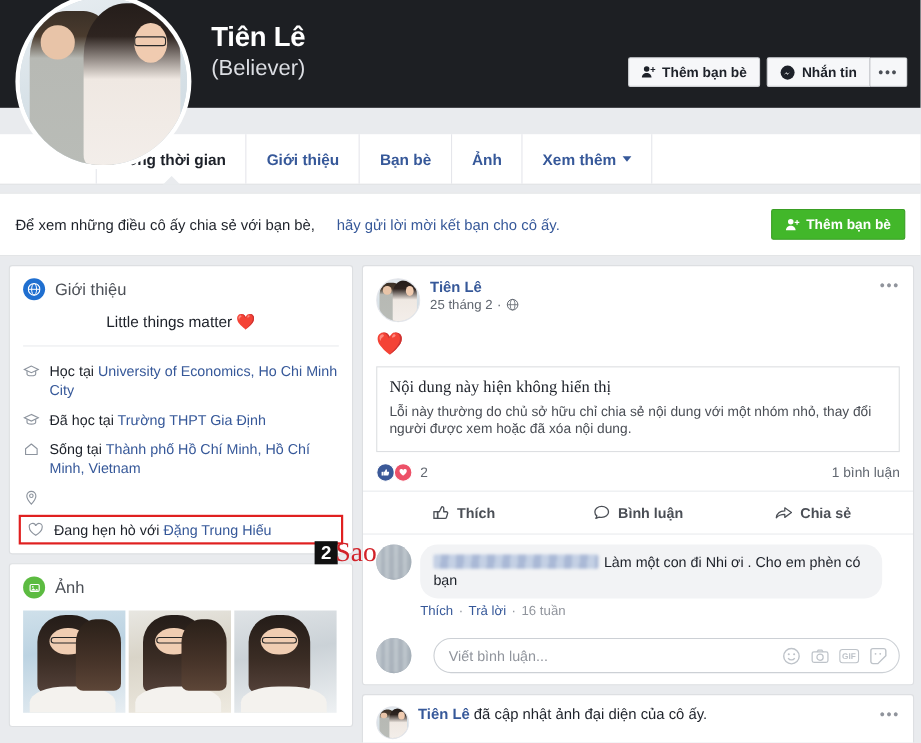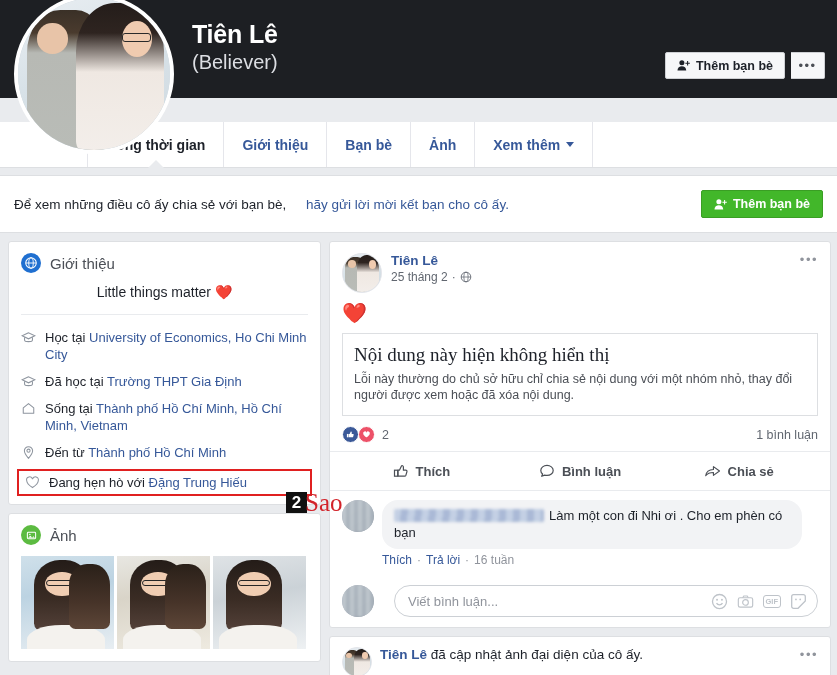--- a/index.html
+++ b/index.html
@@ -194,21 +194,21 @@
   .avatar {
     width: 40px; height: 40px; border-radius: 50%;
     overflow: hidden; flex: none; margin-right: 9px; position: relative;
     background: #d9dde2; border: 1px solid #e4e6eb;
   }
   .post-meta .pname { font-size: 13.5px; font-weight: bold; color: #365899; }
   .post-meta .ptime { font-size: 12px; color: #616770; margin-top: 2px; display: flex; align-items: center; gap: 4px; }
   .post-dots { position: absolute; right: 12px; top: 10px; color: #90949c; letter-spacing: 1.5px; font-size: 13px; cursor: pointer; }
   .post-body { padding: 2px 12px 8px; font-size: 20px; line-height: 24px; }
   .err-card { margin: 0 12px 10px; border: 1px solid #dddfe2; background: #fff; padding: 10px 11px 12px; }
-  .err-title { font-family: "Liberation Serif", serif; font-size: 19px; color: #1d2129; margin-bottom: 5px; }
+  .err-title { font-family: "Liberation Serif", serif; font-size: 15px; color: #1d2129; margin-bottom: 5px; }
   .err-desc { font-size: 12.5px; line-height: 16px; color: #4b4f56; }
   .react-row {
     display: flex; align-items: center; justify-content: space-between;
     padding: 0 12px 8px; font-size: 12.5px; color: #616770;
   }
   .react-left { display: flex; align-items: center; gap: 4px; }
   .r-icon { width: 17px; height: 17px; border-radius: 50%; display:flex; align-items:center; justify-content:center;
     color:#fff; font-size:9px; border:1px solid #fff; }
   .r-like { background: #3b5998; }
   .r-love { background: #ed5168; margin-left: -5px; }
@@ -279,20 +279,27 @@
   <div class="cover-actions">
     <div class="btn-light">
       <svg width="13" height="13" viewBox="0 0 16 16">
         <circle cx="6" cy="4.5" r="3.1" fill="#1d2129"></circle>
         <path d="M0.6 14c0-3 2.4-5 5.4-5s5.4 2 5.4 5z" fill="#1d2129"></path>
         <path d="M12.4 2.4h1.3v2.1h2.1v1.3h-2.1v2.1h-1.3V5.8h-2.1V4.5h2.1z" fill="#1d2129"></path>
       </svg>
       <span>Thêm bạn bè</span>
     </div>
     <div class="msg-group">
+      <div class="btn-light">
+        <svg width="14" height="14" viewBox="0 0 16 16">
+          <circle cx="8" cy="8" r="7.3" fill="#1d2129"></circle>
+          <path d="M4 10.4l2.6-2.8 1.6 1.5 2.3-1.6-2.5 2.8-1.6-1.5z" fill="#fff"></path>
+        </svg>
+        <span>Nhắn tin</span>
+      </div>
       <div class="btn-dots">•••</div>
     </div>
   </div>
 </div>
 
 <div class="tabbar">
   <div class="tab active">
     <span>Dòng thời gian</span>
   </div>
   <div class="tab">
@@ -372,23 +379,20 @@
           <div>
             <span>Sống tại </span><a href="#">Thành phố Hồ Chí Minh, Hồ Chí Minh, Vietnam</a>
           </div>
         </div>
 
         <div class="intro-row">
           <svg width="15" height="15" viewBox="0 0 16 16">
             <path d="M8 14.2s4.4-5 4.4-8a4.4 4.4 0 10-8.8 0c0 3 4.4 8 4.4 8z" fill="none" stroke="#8d949e" stroke-width="1.1"></path>
             <circle cx="8" cy="6.1" r="1.7" fill="none" stroke="#8d949e" stroke-width="1.1"></circle>
           </svg>
-          <div>
-            <span>Đến từ </span><a href="#">Thành phố Hồ Chí Minh</a>
-          </div>
         </div>
 
         <div class="intro-row flagged">
           <svg width="15" height="15" viewBox="0 0 16 16">
             <path d="M8 13.4S1.8 9.6 1.8 5.9A3.1 3.1 0 018 4.4a3.1 3.1 0 016.2 1.5c0 3.7-6.2 7.5-6.2 7.5z" fill="none" stroke="#8d949e" stroke-width="1.1"></path>
           </svg>
           <div>
             <span>Đang hẹn hò với </span><a href="#">Đặng Trung Hiếu</a>
           </div>
         </div>

